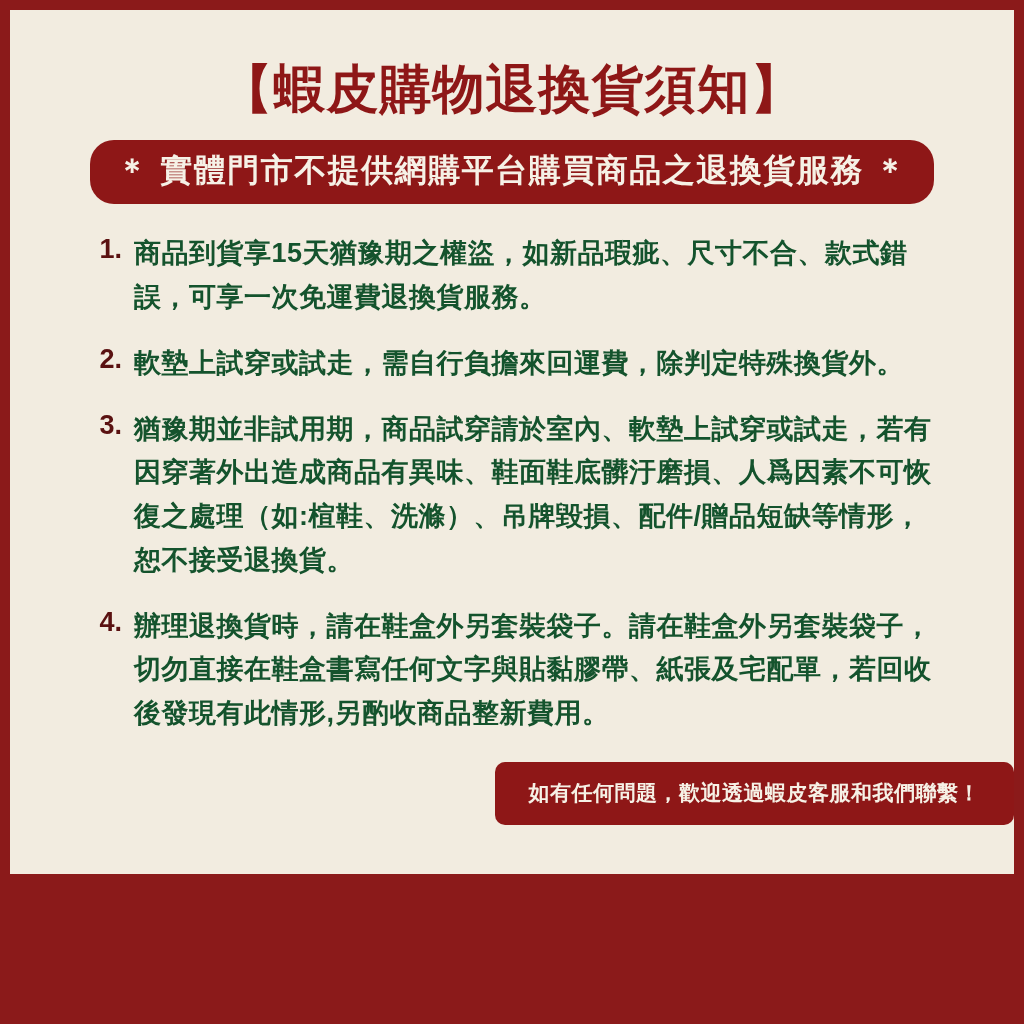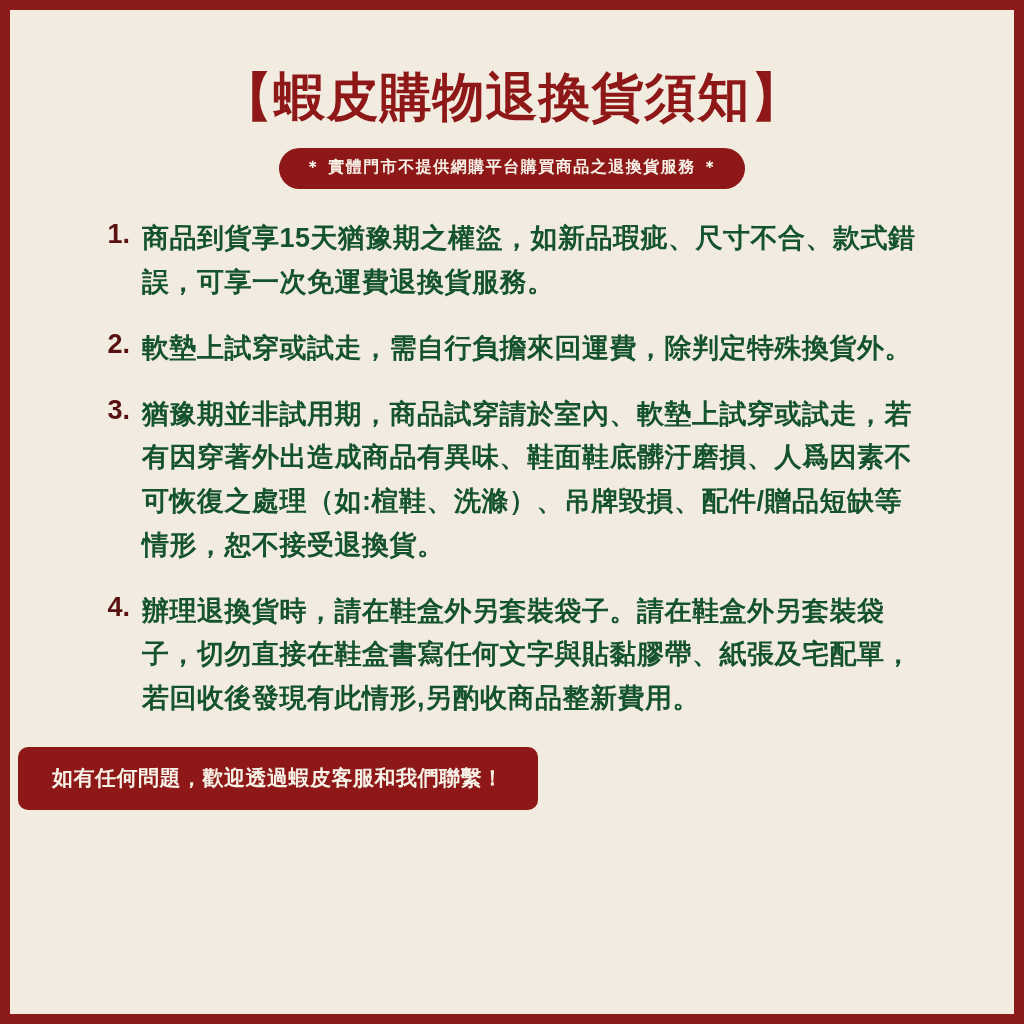--- a/index.html
+++ b/index.html
@@ -11,44 +11,44 @@
     height: 1024px;
     background: #8b1a1a;
     font-family: "Liberation Sans", sans-serif;
     overflow: hidden;
   }
   .page {
     position: absolute;
     left: 10px;
     top: 10px;
     width: 1004px;
-    height: 1004px;
+    height: 864px;
     background: #f2ece0;
     box-sizing: border-box;
-    padding: 8px;
+    padding: 0;
   }
   .title {
     margin: 0;
     padding-top: 48px;
     text-align: center;
     color: #8e1717;
     font-size: 52px;
     font-weight: bold;
     letter-spacing: 1px;
     line-height: 1.2;
   }
   .subtitle-wrap {
     display: flex;
     justify-content: center;
     margin-top: 20px;
   }
   .subtitle {
     background: #8e1717;
     color: #f6f1e6;
-    font-size: 16px;
+    font-size: 32px;
     font-weight: bold;
     padding: 9px 26px 11px 26px;
     border-radius: 24px;
     letter-spacing: 1.5px;
     white-space: nowrap;
   }
   .list {
     margin: 28px 0 0 0;
     padding: 0 78px 0 78px;
     list-style: none;
@@ -72,21 +72,21 @@
   .text {
     color: #14532d;
     font-size: 27px;
     font-weight: bold;
     line-height: 1.62;
     letter-spacing: 0.5px;
     flex: 1;
   }
   .footer-wrap {
     display: flex;
-    justify-content: flex-start;
+    justify-content: flex-end;
     margin-top: 26px;
   }
   .footer-box {
     background: #8e1717;
     color: #f6f1e6;
     border-radius: 10px;
     padding: 14px 34px 16px 34px;
     text-align: center;
     font-size: 21px;
     font-weight: bold;

